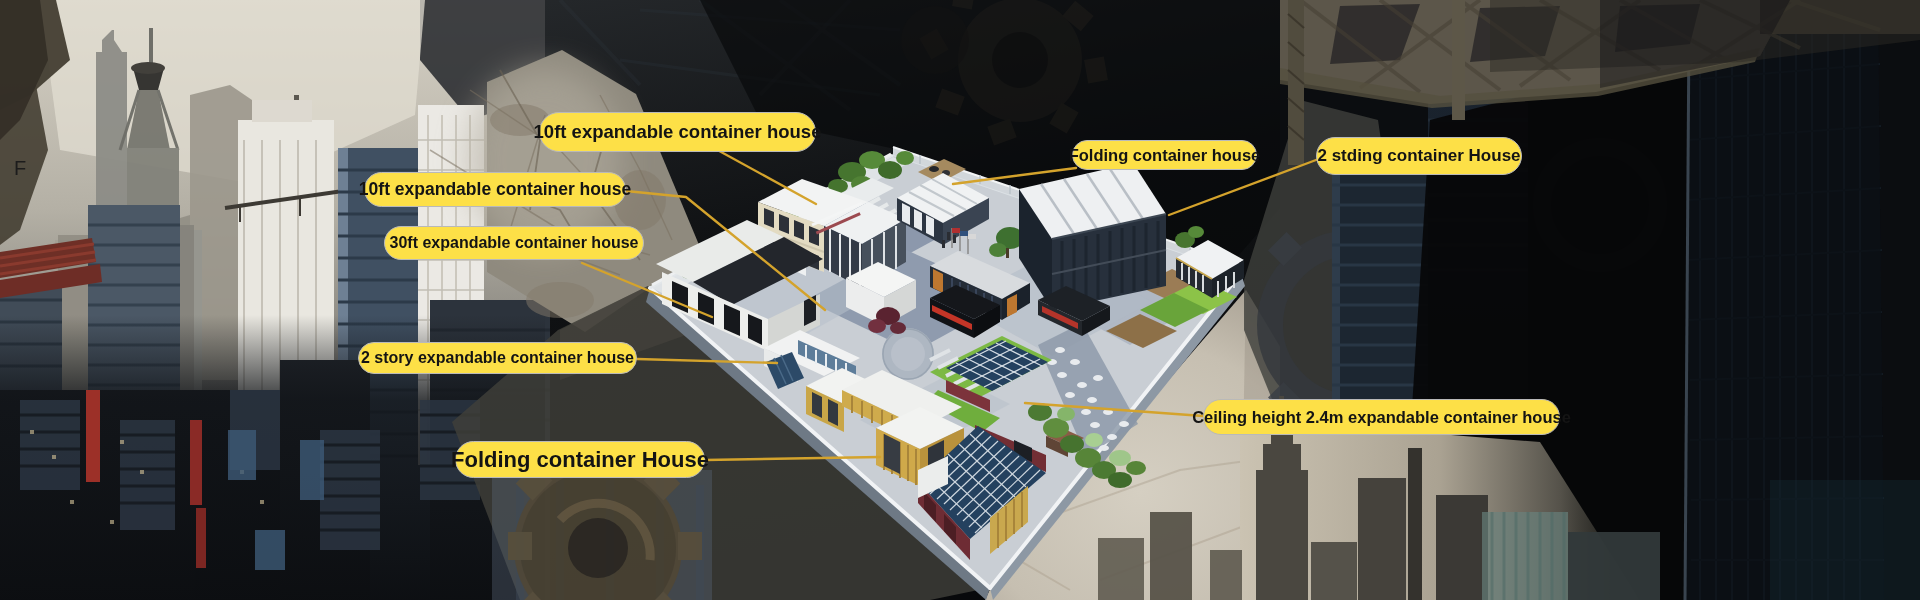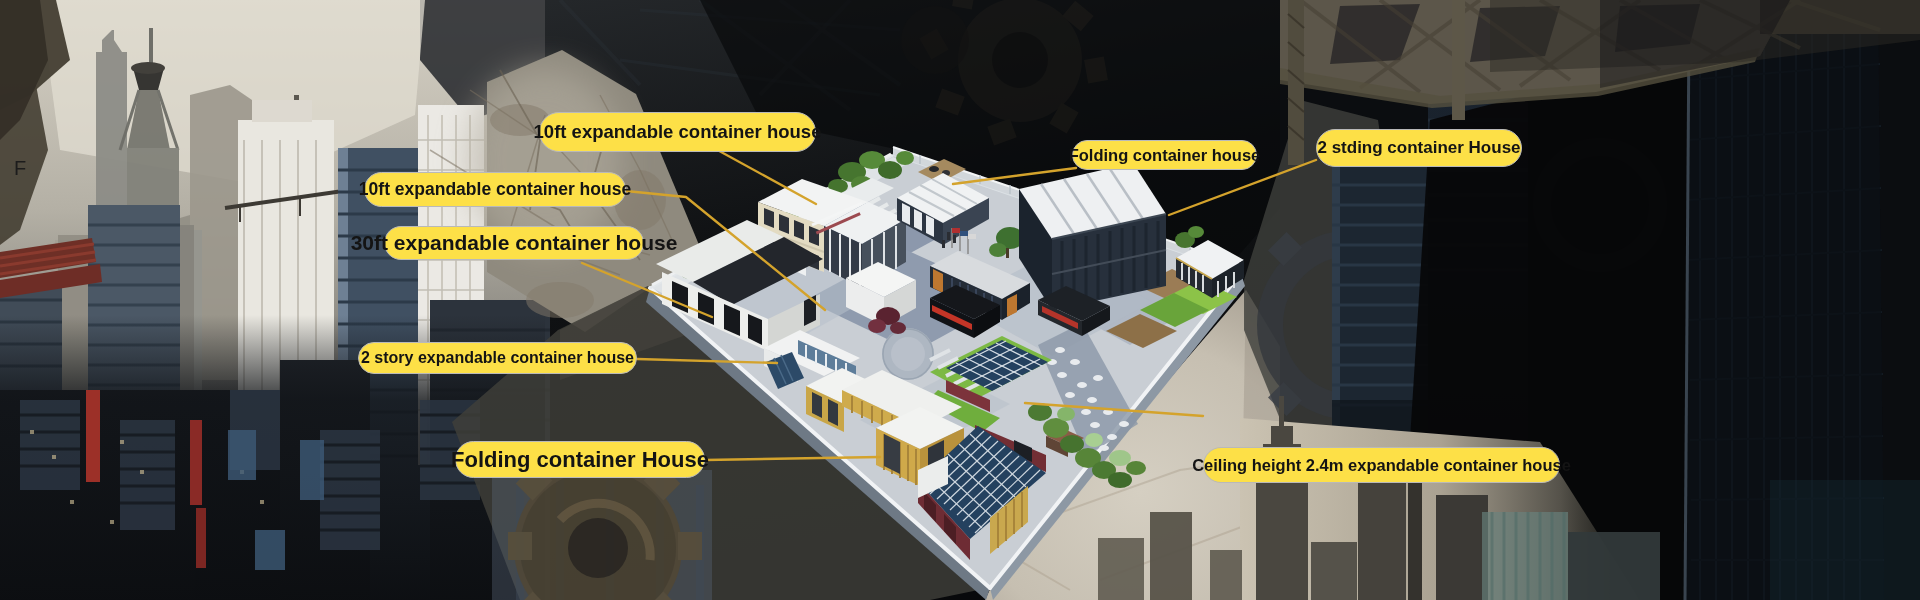--- a/index.html
+++ b/index.html
@@ -890,24 +890,24 @@
 <path d="M1316 160 L1169 215"></path>
 <path d="M1203 416 L1025 403"></path>
 </g>
 </svg>
 
 
 <div class="pill" style="left:539px;top:112px;width:277px;height:40px;font-size:18.5px;">10ft expandable container house</div>
 
 <div class="pill" style="left:364px;top:172px;width:262px;height:35px;font-size:17.5px;">10ft expandable container house</div>
 
-<div class="pill" style="left:384px;top:226px;width:260px;height:34px;font-size:21px;">30ft expandable container house</div>
+<div class="pill" style="left:384px;top:226px;width:260px;height:34px;font-size:16px;">30ft expandable container house</div>
 
 <div class="pill" style="left:358px;top:342px;width:279px;height:32px;font-size:16px;">2 story expandable container house</div>
 
 <div class="pill" style="left:455px;top:441px;width:250px;height:37px;font-size:22px;">Folding container House</div>
 
 <div class="pill" style="left:1072px;top:140px;width:185px;height:30px;font-size:16.5px;">Folding container house</div>
 
-<div class="pill" style="left:1316px;top:129px;width:206px;height:38px;font-size:17px;">2 stding container House</div>
-
-<div class="pill" style="left:1203px;top:399px;width:357px;height:36px;font-size:16.5px;margin-top:48px;">Ceiling height 2.4m expandable container house</div>
+<div class="pill" style="left:1316px;top:137px;width:206px;height:38px;font-size:17px;">2 stding container House</div>
+
+<div class="pill" style="left:1203px;top:399px;width:357px;height:36px;font-size:16.5px;">Ceiling height 2.4m expandable container house</div>
 </div>
 
 </body></html>

